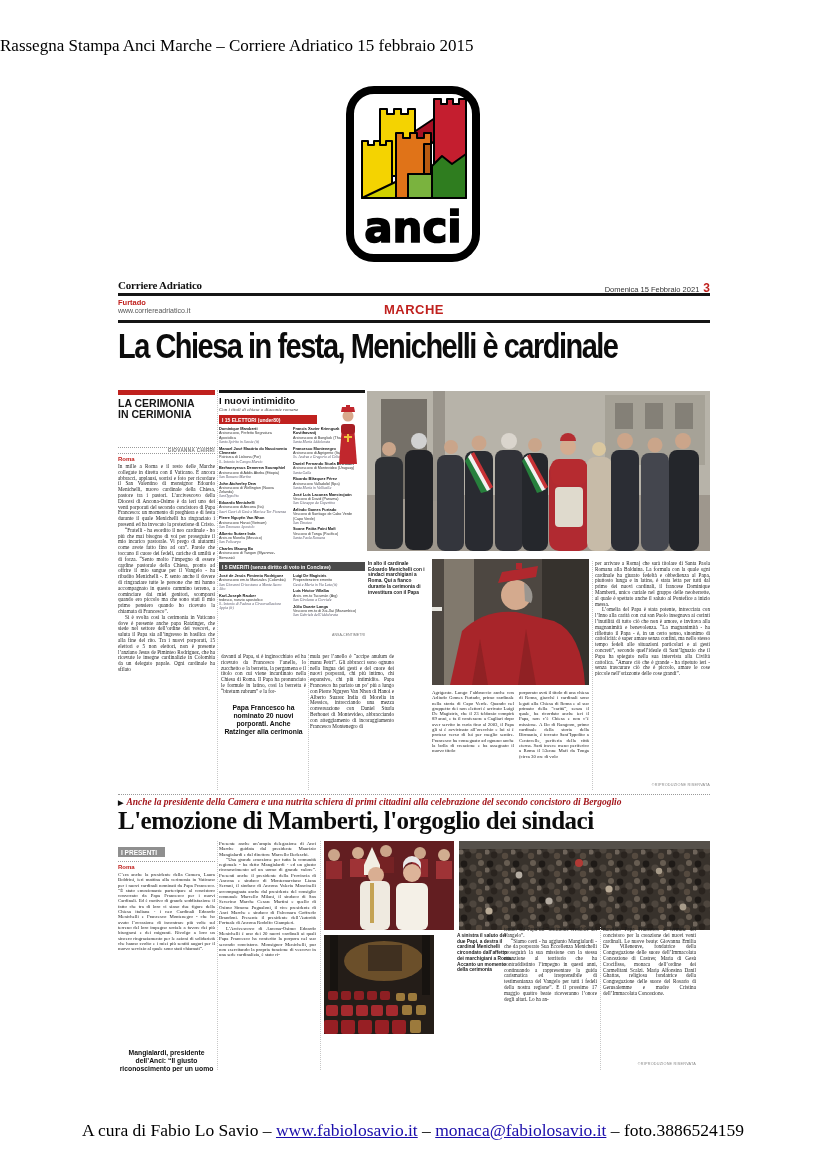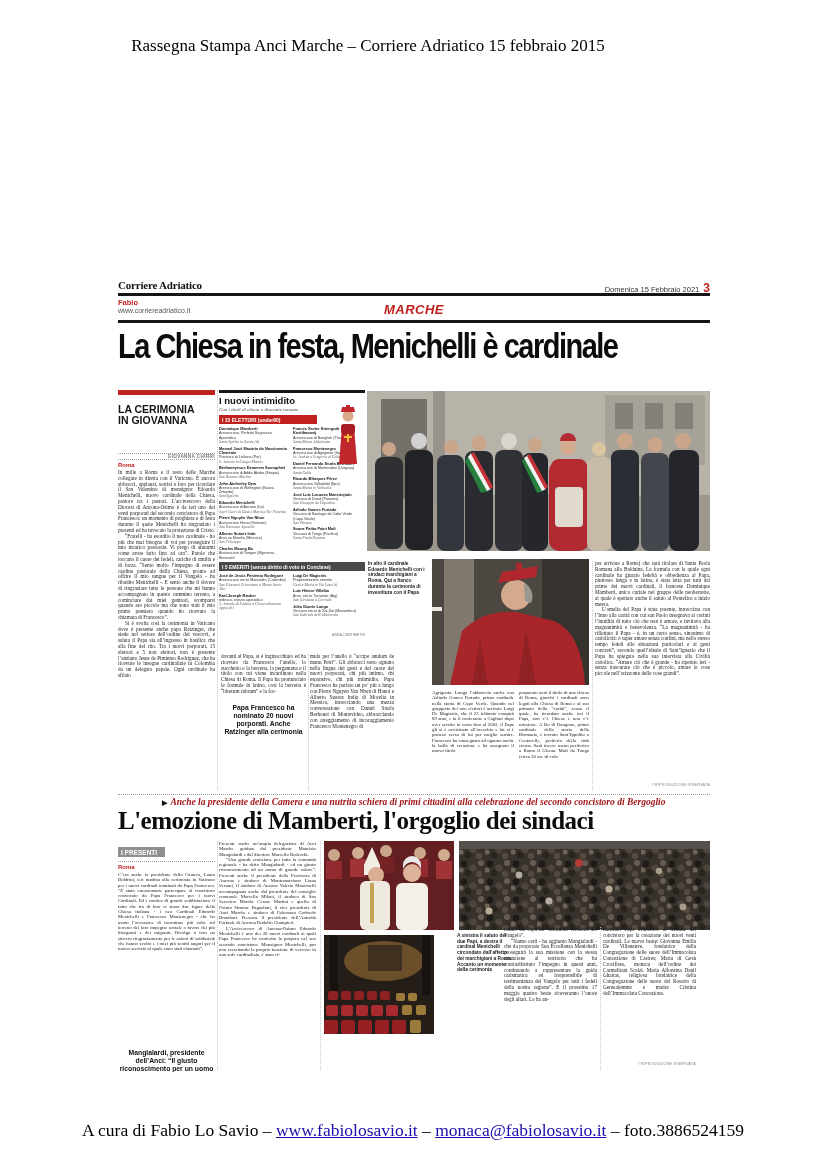--- a/index.html
+++ b/index.html
@@ -1,44 +1,44 @@
 <!DOCTYPE html>
 <html><head>
 <meta charset="utf-8">
 <style>
   html,body{margin:0;padding:0;background:#e9e9e9;}
   .page{position:relative;width:826px;height:1169px;margin:0 auto;background:#ffffff;overflow:hidden;
         font-family:"Liberation Serif",serif;color:#1b1b1b;}
   .abs{position:absolute;}
-  .doc-title{position:absolute;left:0;top:36px;width:736px;text-align:center;font-size:17px;color:#000;}
+  .doc-title{position:absolute;left:0;top:36px;width:736px;font-size:17px;color:#000;}
   .doc-footer{position:absolute;left:0;top:1120px;width:826px;text-align:center;font-size:17.5px;color:#000;}
   .doc-footer a{color:#1a0dab;text-decoration:underline;cursor:pointer;margin-top:12px;}
 
   
   .paper{position:absolute;left:118px;top:278px;width:592px;height:800px;background:#fff;
          font-family:"Liberation Serif",serif;}
   .mast{font-weight:bold;font-size:11px;letter-spacing:-0.2px;color:#111;}
   .dateline-top{font-family:"Liberation Sans",sans-serif;font-size:7.5px;color:#333;}
   .pagenum{color:#c0211e;font-weight:bold;font-size:12px;font-family:"Liberation Sans",sans-serif;margin-left:4px;}
   .blackrule{background:#161616;}
   .online-label{color:#c0211e;font-family:"Liberation Sans",sans-serif;font-weight:bold;font-size:7.5px;line-height:8px;}
   .online-url{color:#555;font-family:"Liberation Sans",sans-serif;font-size:7px;line-height:8px;}
-  .section-name{color:#c0211e;font-family:"Liberation Sans",sans-serif;font-weight:bold;font-size:13px;letter-spacing:0.5px;font-style:italic;}
+  .section-name{color:#c0211e;font-family:"Liberation Sans",sans-serif;font-weight:bold;font-size:13px;letter-spacing:0.5px;}
   .headline1{font-family:"Liberation Sans",sans-serif;font-weight:bold;font-size:29px;line-height:30px;
              letter-spacing:-1.5px;color:#0c0c0c;transform:scaleY(1.22);transform-origin:0 0;white-space:nowrap;}
   .subhead{font-size:13.5px;letter-spacing:-0.2px;color:#111;white-space:nowrap;}
   .headline2{font-family:"Liberation Serif",serif;font-weight:bold;font-size:25px;letter-spacing:-0.5px;color:#0c0c0c;white-space:nowrap;}
-  .kicker{font-style:italic;font-weight:bold;font-size:9.5px;color:#a3161b;white-space:nowrap;margin-left:44px;}
+  .kicker{font-style:italic;font-weight:bold;font-size:9.5px;color:#a3161b;white-space:nowrap;}
   .kicker .arrow{color:#111;font-style:normal;font-size:7px;margin-right:3px;}
 
   .btxt{font-size:5.2px;line-height:5.8px;text-align:justify;color:#1c1c1c;overflow:hidden;}
   .btxt p{margin:0;}
   .btxt p + p{text-indent:7px;}
   .btxt-sm{font-size:4.8px;line-height:5.3px;}
-  .sb-box{border-top:5px solid #c0211e;padding-top:9px;}
+  .sb-box{border-top:5px solid #c0211e;padding-top:3px;}
   .sb-title{font-family:"Liberation Sans",sans-serif;font-weight:bold;font-size:10.5px;line-height:10.5px;color:#151515;}
   .byline{font-family:"Liberation Sans",sans-serif;font-weight:bold;font-size:4.6px;color:#777;text-align:right;letter-spacing:0.4px;}
   .dateline{font-family:"Liberation Sans",sans-serif;font-weight:bold;font-size:6px;color:#c0211e;margin:2px 0 2px 0;}
   .dots{border-top:1px dotted #9a9a9a;height:0;}
   .vdots{border-left:1px dotted #c7c7c7;width:0;}
   .pullq{font-family:"Liberation Sans",sans-serif;font-weight:bold;font-size:6.8px;line-height:8px;text-align:center;color:#101010;}
   .presenti-band{display:inline-block;background:#8f8f8f;color:#fff;font-family:"Liberation Sans",sans-serif;
                  font-weight:bold;font-size:6.5px;padding:2px 8px 1px 3px;}
   .caption{font-family:"Liberation Sans",sans-serif;font-weight:bold;font-size:4.8px;line-height:5.7px;color:#1a1a1a;overflow:hidden;}
   .credit{font-size:3.8px;color:#888;text-align:right;font-family:"Liberation Sans",sans-serif;letter-spacing:0.2px;}
@@ -58,42 +58,60 @@
   .cchurch{font-style:italic;font-family:"Liberation Serif",serif;font-size:3.8px;line-height:4.2px;color:#556;}
   .ansa{font-size:3.6px;color:#777;text-align:right;margin-top:1px;}
 </style>
 </head>
 <body>
 
 <div class="page">
 
   <div class="doc-title">Rassegna Stampa Anci Marche – Corriere Adriatico 15 febbraio 2015</div>
 
+  <div class="abs" style="left:346px;top:86px;width:134px;height:176px;">
+    <svg width="134" height="176" viewBox="0 0 134 176">
+      <rect x="4" y="4" width="126" height="168" rx="24" fill="#ffffff" stroke="#000" stroke-width="8"></rect>
+      <g stroke="#000" stroke-width="2" stroke-linejoin="round">
+        <polygon points="88,78 120,52 120,112 88,112" fill="#a50f23"></polygon>
+        <polygon points="62,50 92,30 106,46 84,58" fill="#a50f23"></polygon>
+        <polygon points="88,24 88,13 95,13 95,18 101,18 101,13 107,13 107,18 113,18 113,13 120,13 120,24 120,80 88,80" fill="#c41e2f"></polygon>
+        <polygon points="34,34 34,23 41,23 41,28 48,28 48,23 55,23 55,28 62,28 62,23 69,23 69,34 69,90 34,90" fill="#f4d301"></polygon>
+        <polygon points="16,64 16,55 22,55 22,59 28,59 28,55 34,55 34,59 40,59 40,55 46,55 46,64 46,112 16,112" fill="#f4d301"></polygon>
+        <polygon points="16,112 62,90 62,112" fill="#cfd000"></polygon>
+        <polygon points="50,58 50,47 57,47 57,52 64,52 64,47 71,47 71,52 78,52 78,47 85,47 85,58 85,112 50,112" fill="#e07318"></polygon>
+        <polygon points="78,58 85,58 85,112 78,112" fill="#b85a10"></polygon>
+        <rect x="62" y="88" width="24" height="24" fill="#7ab33e"></rect>
+        <polygon points="86,112 86,80 96,70 106,78 120,68 120,112" fill="#2f7d1f"></polygon>
+      </g>
+      <text x="67" y="156" text-anchor="middle" font-family="DejaVu Sans, sans-serif" font-weight="bold" font-size="42" fill="#000" stroke="#000" stroke-width="1.6">anci</text>
+    </svg>
+  </div>
 
   <div class="paper">
 
     <div class="abs mast" style="left:0;top:1px;">Corriere Adriatico</div>
     <div class="abs dateline-top" style="right:0;top:3px;">
       <span>Domenica 15 Febbraio 2021</span><span class="pagenum">3</span>
     </div>
     <div class="abs blackrule" style="left:0;top:15px;width:592px;height:3px;"></div>
 
     <div class="abs" style="left:0;top:21px;">
-      <div class="online-label">Fabio</div>
+      <div class="online-label">Furtado</div>
       <div class="online-url">www.corriereadriatico.it</div>
     </div>
     <div class="abs section-name" style="left:0;top:24px;width:592px;text-align:center;">MARCHE</div>
     <div class="abs blackrule" style="left:0;top:42px;width:592px;height:3px;"></div>
 
     <div class="abs headline1" style="left:0;top:49px;">La Chiesa in festa, Menichelli è cardinale</div>
 
     <div class="abs" style="left:0;top:112px;width:97px;height:402px;overflow:hidden;">
       <div class="sb-box">
         <div class="sb-title">LA CERIMONIA</div>
-        <div class="sb-title">IN GIOVANNA</div>
+        <div class="sb-title">IN CERIMONIA</div>
       </div>
       <div style="height:28px;"></div>
       <div class="dots"></div>
       <div class="byline">GIOVANNA CHIRRI</div>
       <div class="dots"></div>
       <div class="dateline">Roma</div>
       <div class="btxt" style="height:330px;">
 
       <p>In mille a Roma e il resto delle Marche collegate in diretta con il Vaticano. È ancora abbracci, applausi, sorrisi e foto per ricordare il San Valentino di monsignor Edoardo Menichelli, nuovo cardinale della Chiesa, pastore tra i pastori. L’arcivescovo della Diocesi di Ancona-Osimo è da ieri uno dei venti porporati del secondo concistoro di Papa Francesco: un momento di preghiera e di festa durante il quale Menichelli ha ringraziato i presenti ed ha invocato la protezione di Cristo.</p>
           <p>“Fratelli - ha esordito il neo cardinale - ho più che mai bisogno di voi per proseguire il mio incarico pastorale. Vi prego di aiutarmi come avete fatto fino ad ora”. Parole che toccano il cuore dei fedeli, cariche di umiltà e di forza. “Sento molto l’impegno di essere cardine pastorale della Chiesa, pronto ad offrire il mio sangue per il Vangelo - ha ribadito Menichelli -. E sento anche il dovere di ringraziare tutte le persone che mi hanno accompagnato in questo cammino terreno, a cominciare dai miei genitori, scomparsi quando ero piccolo ma che sono stati il mio primo pensiero quando ho ricevuto la chiamata di Francesco”.</p>

